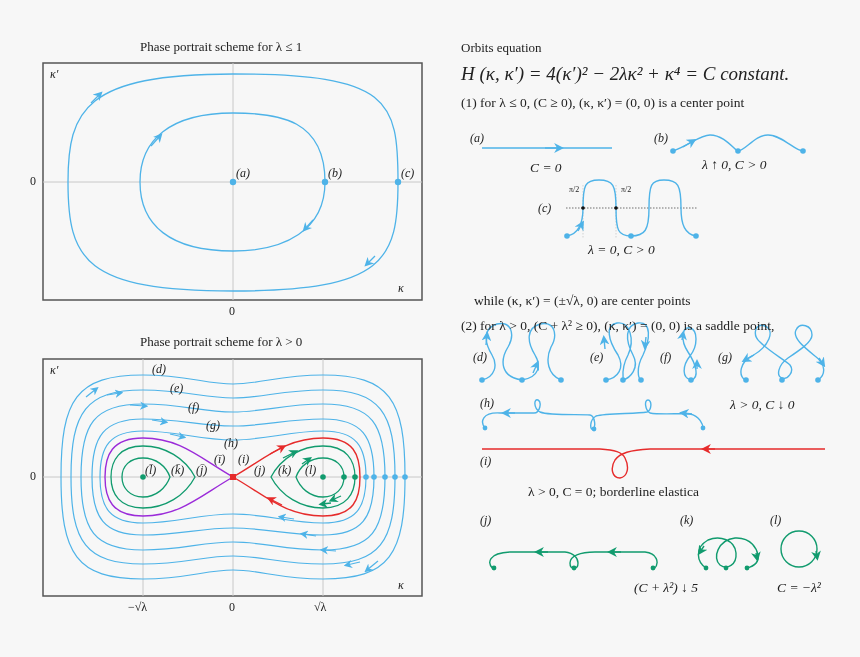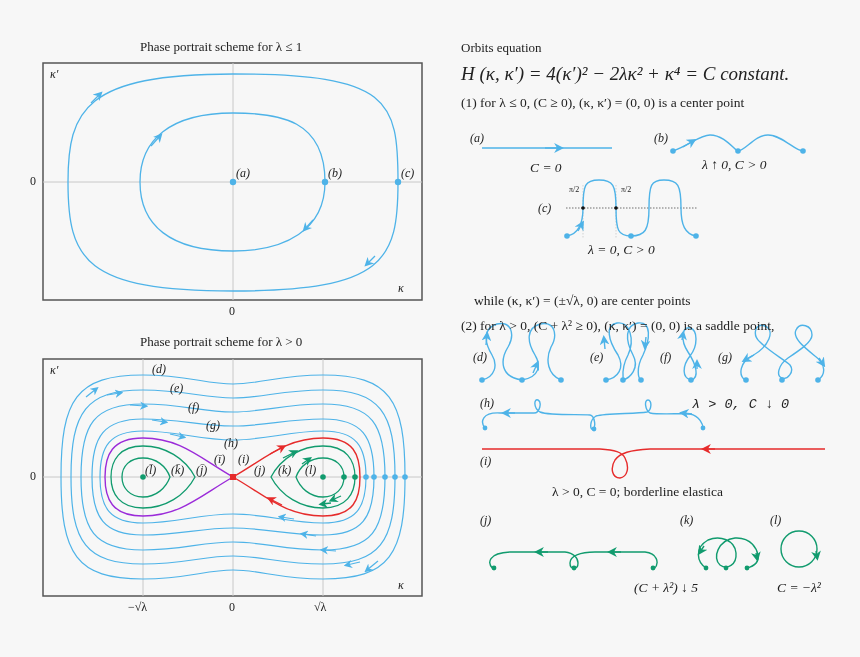--- a/index.html
+++ b/index.html
@@ -236,21 +236,21 @@
 <div class="abs eq-mid serif it" style="left:588px;top:242px;">λ = 0,   C &gt; 0</div>
 
 <div class="abs eq-mid serif" style="left:461px;top:274px;margin-top:44px;">(2) for λ &gt; 0, (C + λ² ≥ 0), (κ, κ′) = (0, 0) is a saddle point,</div>
 <div class="abs eq-mid serif" style="left:474px;top:293px;text-align:center;">while (κ, κ′) = (±√λ, 0) are center points</div>
 
 <div class="abs lbl serif" style="left:473px;top:350px;">(d)</div>
 <div class="abs lbl serif" style="left:590px;top:350px;">(e)</div>
 <div class="abs lbl serif" style="left:660px;top:350px;">(f)</div>
 <div class="abs lbl serif" style="left:718px;top:350px;">(g)</div>
 <div class="abs lbl serif" style="left:480px;top:396px;">(h)</div>
-<div class="abs eq-mid serif it" style="left:692px;top:397px;font-family:Liberation Mono, monospace;">λ &gt; 0,   C ↓ 0</div>
+<div class="abs eq-mid serif it" style="left:730px;top:397px;">λ &gt; 0,   C ↓ 0</div>
 <div class="abs lbl serif" style="left:480px;top:454px;">(i)</div>
-<div class="abs eq-mid serif" style="left:552px;top:484px;">λ &gt; 0,   C = 0; borderline elastica</div>
+<div class="abs eq-mid serif" style="left:528px;top:484px;">λ &gt; 0,   C = 0; borderline elastica</div>
 
 <div class="abs lbl serif" style="left:480px;top:513px;">(j)</div>
 <div class="abs lbl serif" style="left:680px;top:513px;">(k)</div>
 <div class="abs lbl serif" style="left:770px;top:513px;">(l)</div>
 <div class="abs eq-mid serif it" style="left:634px;top:580px;">(C + λ²) ↓ 5</div>
 <div class="abs eq-mid serif it" style="left:777px;top:580px;">C = −λ²</div>
 
 </body></html>

